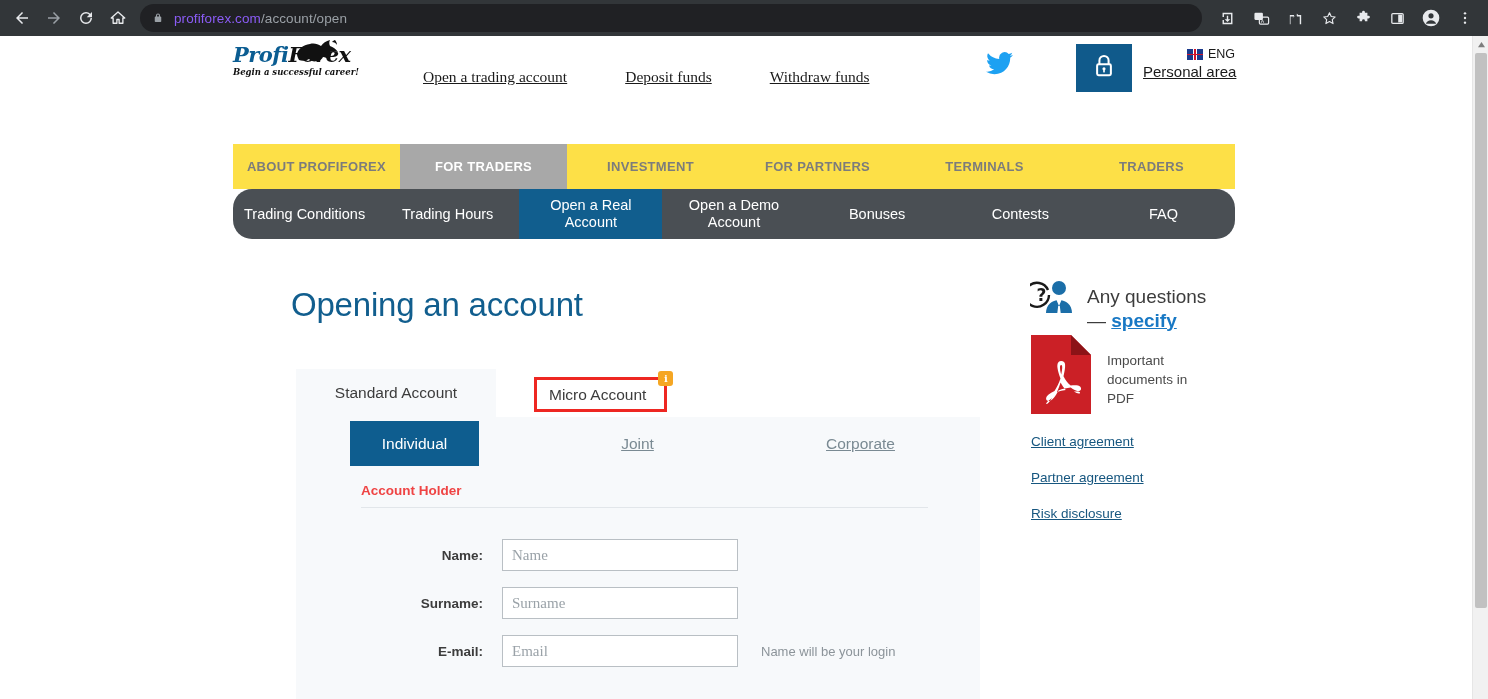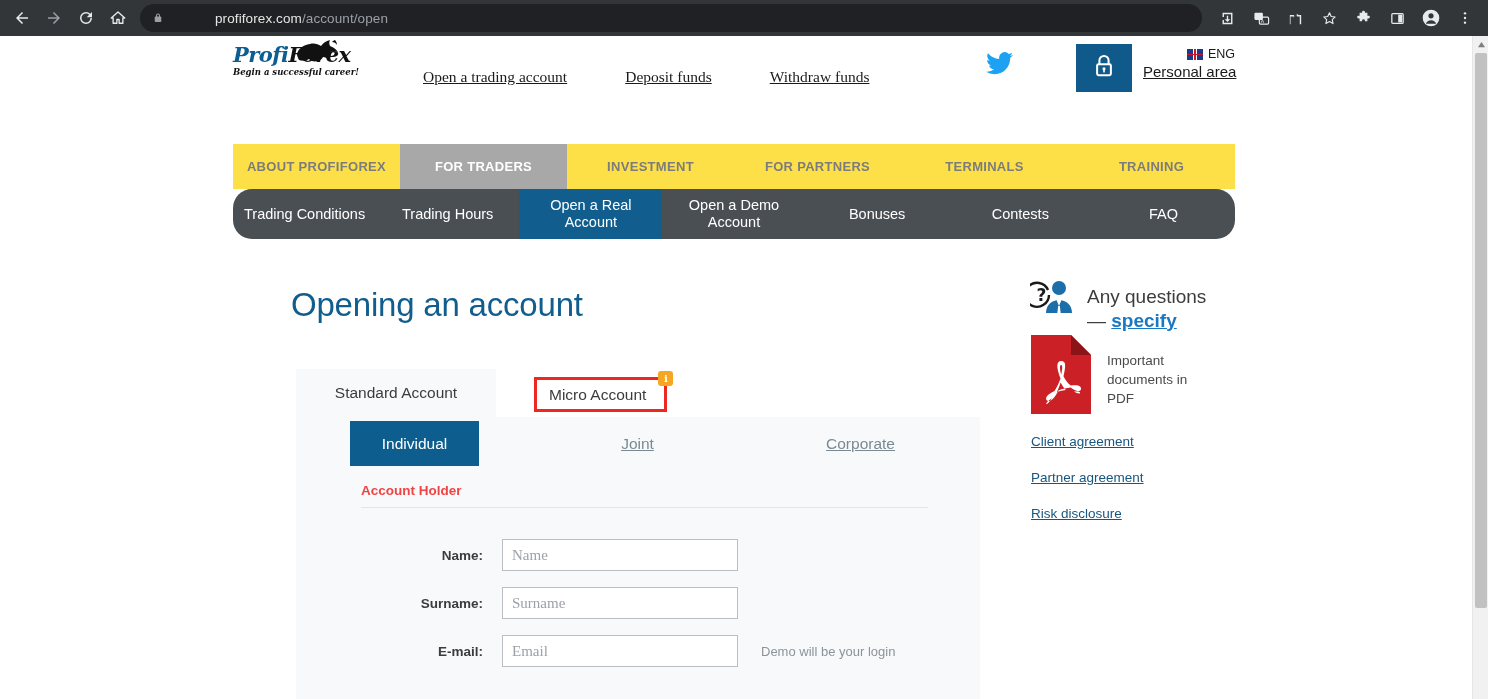--- a/index.html
+++ b/index.html
@@ -36,21 +36,21 @@
     padding: 0 12px;
     overflow: hidden;
   }
   .lock-ico { flex: 0 0 auto; margin-right: 10px; display:flex; }
   .url-text {
     font-size: 13.5px;
     color: #9aa0a6;
     white-space: nowrap;
     letter-spacing: 0.1px;
   }
-  .url-text b { color: #e5e5e5; font-weight: 400; margin-left: 41px; }
+  .url-text b { color: #8b5cf6; font-weight: 400; }
 
   .chrome-right { display: flex; align-items: center; flex: 0 0 auto; padding-right: 6px; }
   .chrome-right .nav-btn { width: 34px; }
 
   
   .page {
     position: absolute;
     top: 36px; left: 0;
     width: 1472px; height: 663px;
     background: #ffffff;
@@ -511,21 +511,21 @@
       </div>
 
     </div>
 
     <div class="mainnav">
       <div class="item">ABOUT PROFIFOREX</div>
       <div class="item active">FOR TRADERS</div>
       <div class="item">INVESTMENT</div>
       <div class="item">FOR PARTNERS</div>
       <div class="item">TERMINALS</div>
-      <div class="item">TRAINING</div>
+      <div class="item">TRADERS</div>
     </div>
 
     <div class="subnav">
       <div class="item">Trading Conditions</div>
       <div class="item">Trading Hours</div>
       <div class="item active">Open a Real Account</div>
       <div class="item">Open a Demo Account</div>
       <div class="item">Bonuses</div>
       <div class="item">Contests</div>
       <div class="item">FAQ</div>
@@ -559,21 +559,21 @@
       </div>
 
       <div class="field">
         <div class="field-label">Surname:</div>
         <input type="text" placeholder="Surname" style="">
       </div>
 
       <div class="field">
         <div class="field-label">E-mail:</div>
         <input type="text" placeholder="Email" style="">
-        <div class="field-hint">Demo will be your login</div>
+        <div class="field-hint">Name will be your login</div>
       </div>
 
     </div>
 
     <div class="sidebar">
 
       <div class="questions">
         <span>
           <svg width="46" height="38" viewBox="0 0 46 38">
             <path d="M19 19a12 12 0 11-1-5" fill="none" stroke="#1a1a1a" stroke-width="2.4"></path>

